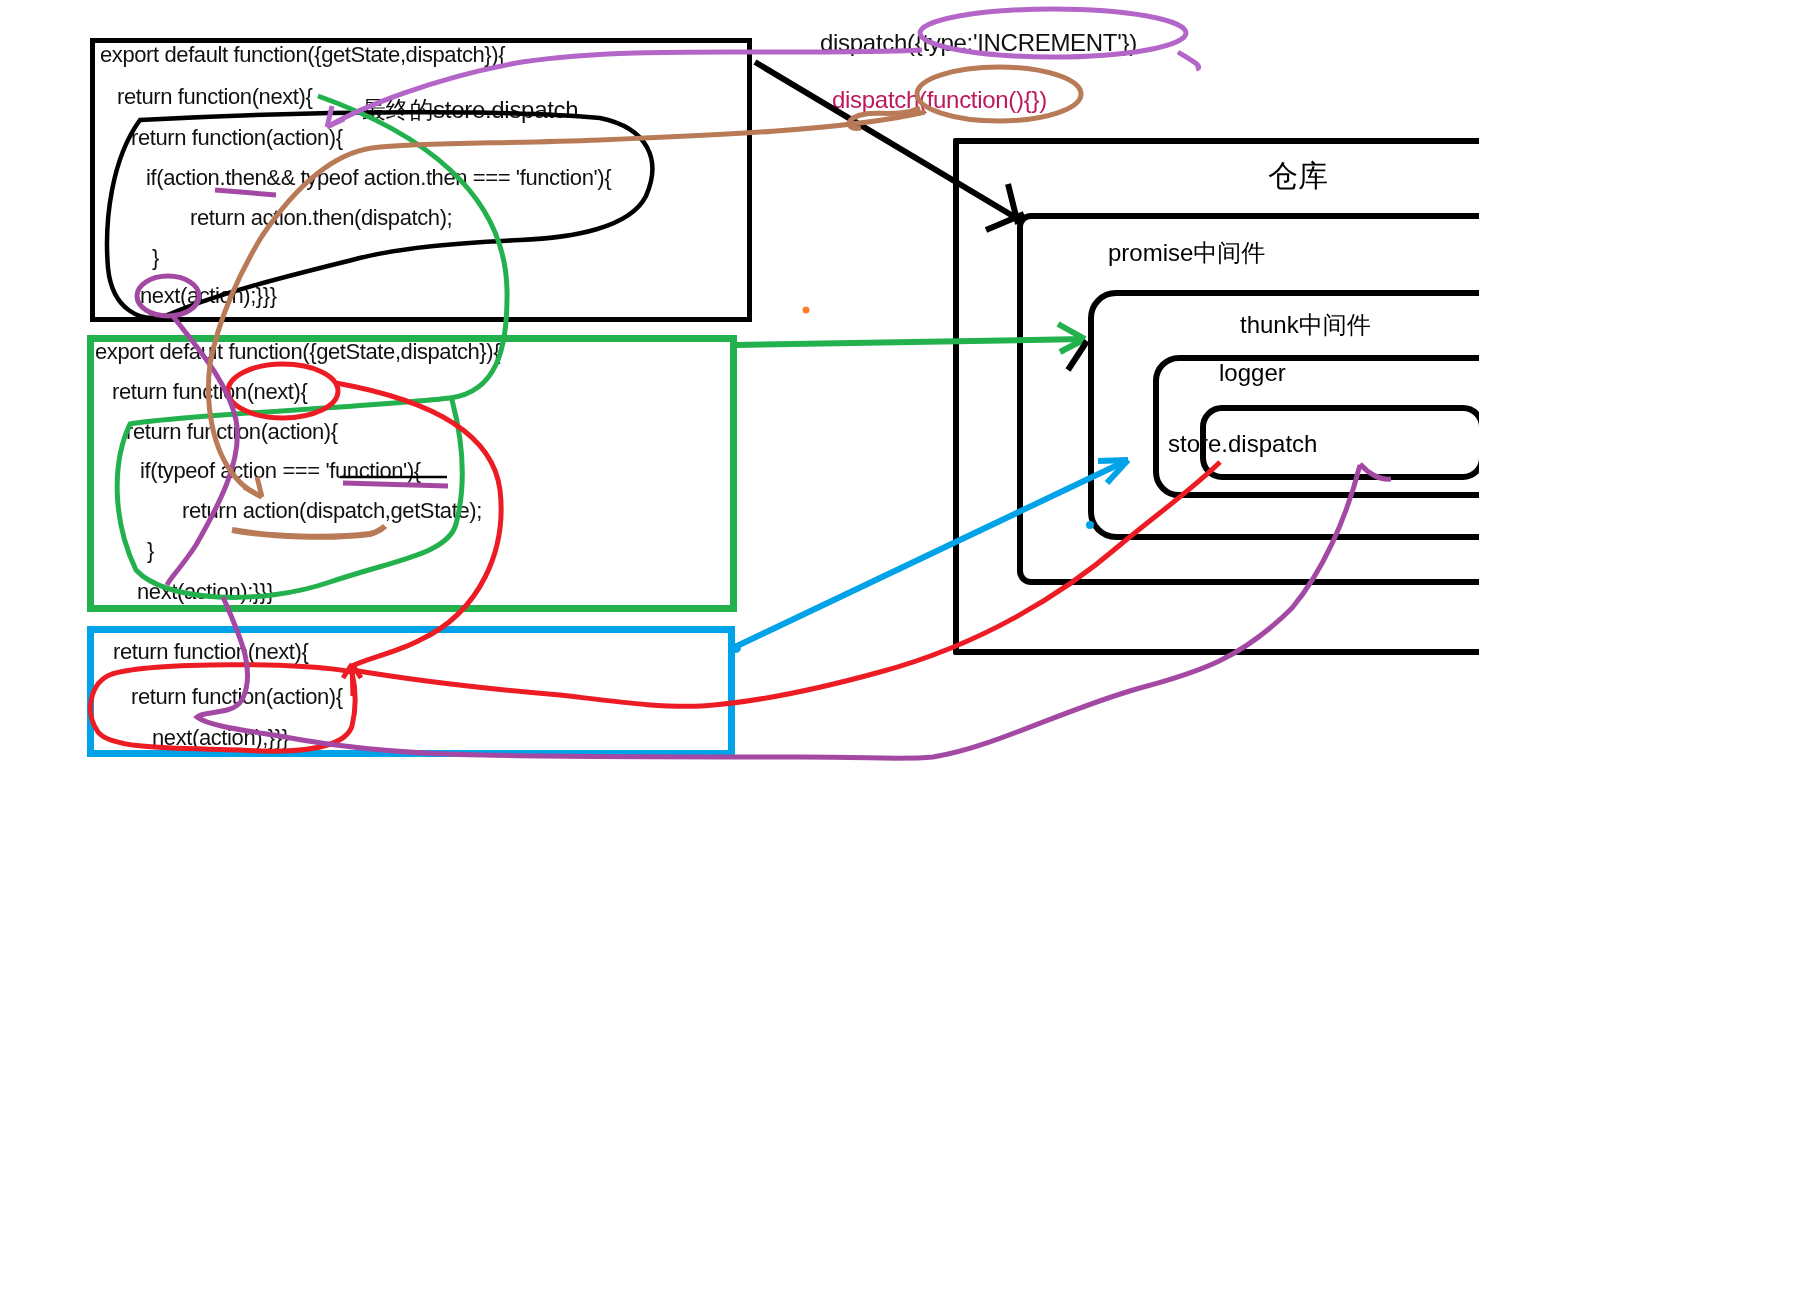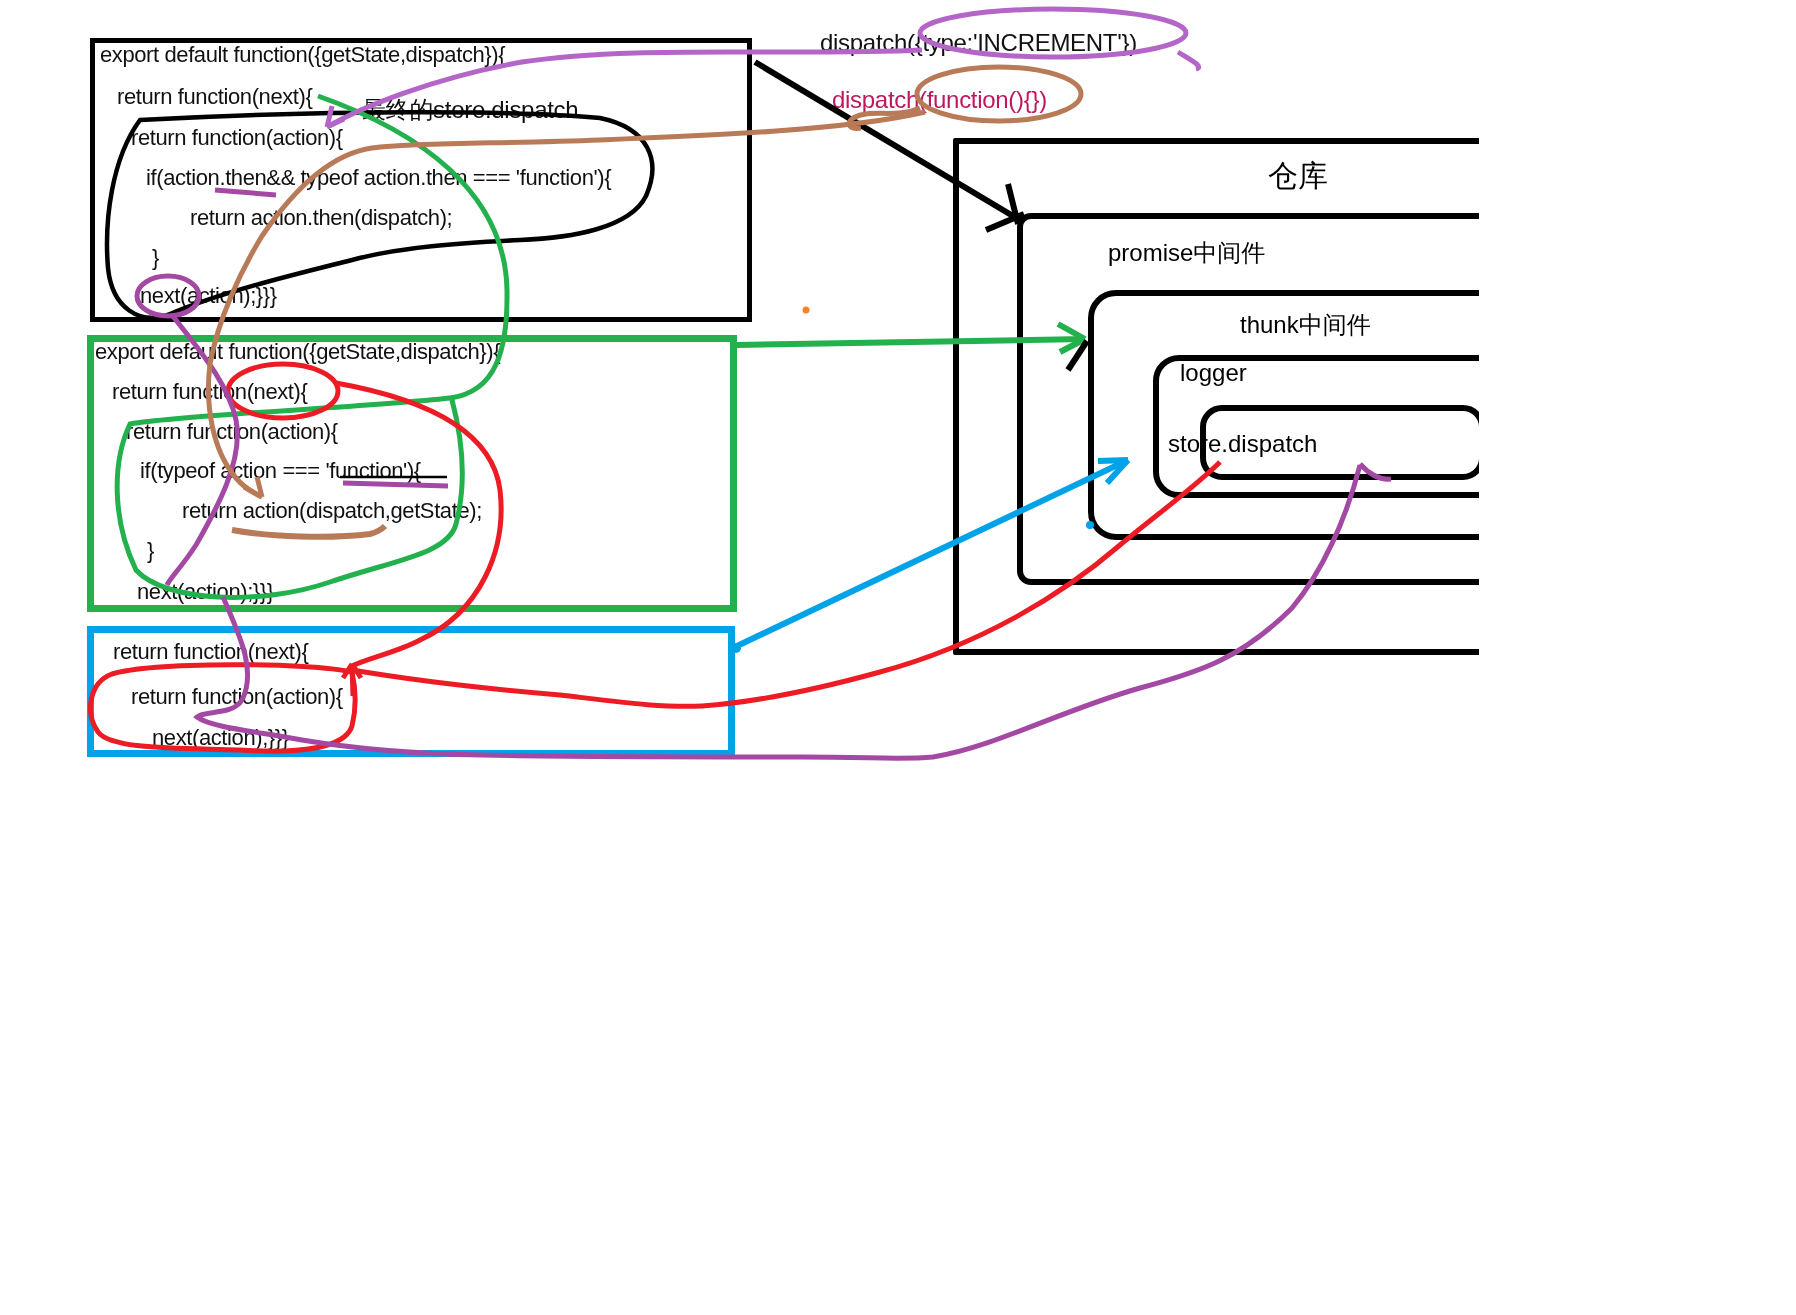--- a/index.html
+++ b/index.html
@@ -49,21 +49,21 @@
 
   <div class="nested" style="left:953px;top:138px;width:824px;height:517px;border-radius:2px;"></div>
   <div class="nested" style="left:1017px;top:213px;width:681px;height:372px;border-radius:14px;"></div>
   <div class="nested" style="left:1088px;top:290px;width:514px;height:250px;border-radius:28px;"></div>
   <div class="nested" style="left:1153px;top:355px;width:389px;height:143px;border-radius:26px;"></div>
   <div class="nested" style="left:1200px;top:405px;width:285px;height:75px;border-radius:22px;"></div>
 
   <div class="boxlabel" style="left:1240px;top:156px;font-size:30px;margin-left:28px;">仓库</div>
   <div class="boxlabel" style="left:1108px;top:237px;">promise中间件</div>
   <div class="boxlabel" style="left:1210px;top:309px;margin-left:30px;">thunk中间件</div>
-  <div class="boxlabel" style="left:1180px;top:359px;">logger</div>
+  <div class="boxlabel" style="left:1219px;top:359px;">logger</div>
   <div class="boxlabel" style="left:1168px;top:430px;">store.dispatch</div>
 
   <svg class="overlay" width="1796" height="1315" viewBox="0 0 1796 1315" fill="none">
 
     <path d="M140,120 C320,110 520,110 600,118 C648,128 662,160 646,196 C630,228 572,238 520,240 C460,243 400,247 352,260 C292,275 222,292 170,314 C140,326 112,308 108,268 C104,220 112,158 140,120 Z" stroke="#000" stroke-width="4.5"></path>
 
     <path d="M755,62 L1013,216" stroke="#000" stroke-width="6"></path>
     <path d="M1008,184 L1018,224 M986,230 L1024,214" stroke="#000" stroke-width="6"></path>
 
     <path d="M318,96 C420,132 505,192 507,290 C508,350 496,392 450,398 C360,408 192,414 130,424 C112,462 112,520 136,570 C165,602 260,606 330,582 C395,560 448,554 456,524 C468,478 460,430 452,400" stroke="#22B14C" stroke-width="5"></path>

